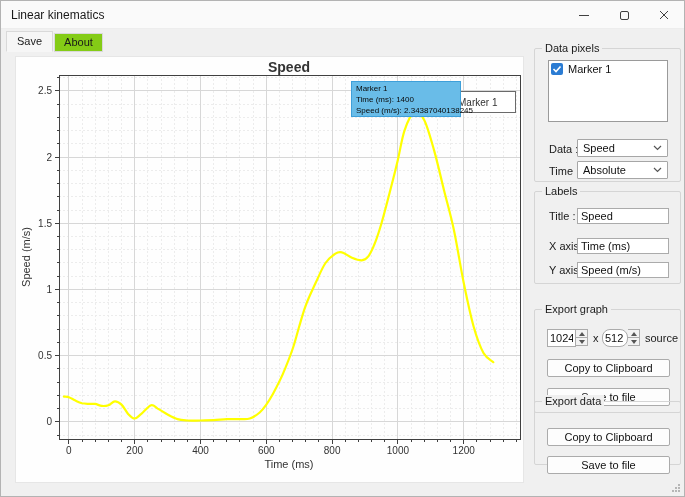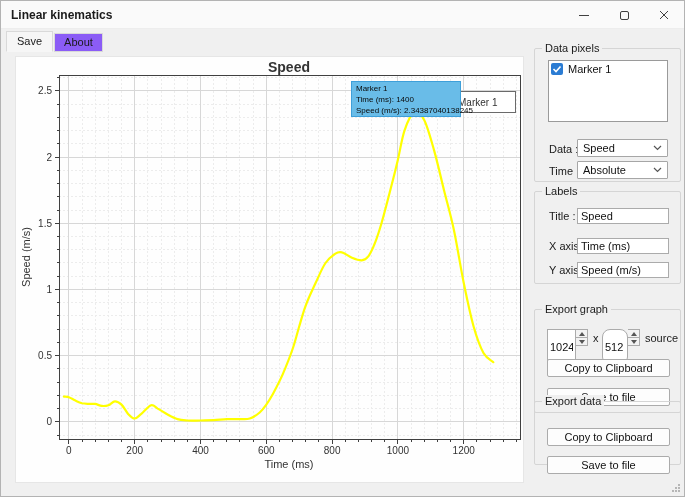--- a/index.html
+++ b/index.html
@@ -8,30 +8,30 @@
   #window {
     position:relative; width:685px; height:497px;
     background:#f0f0f0; border:1px solid #b3b3b3;
   }
   
   #titlebar {
     position:absolute; top:0; left:0; width:100%; height:28px;
     background:#fafafa; border-bottom:1px solid #ededed;
     display:flex; align-items:center;
   }
-  #title-text { font-size:12px; color:#1a1a1a; padding-left:10px;font-weight:bold; }
+  #title-text { font-size:12px; color:#1a1a1a; padding-left:10px; }
   #caption-buttons { position:absolute; right:0; top:0; height:28px; display:flex; }
   .winbtn { width:40px; height:28px; display:flex; align-items:center; justify-content:center; }
   .glyph-min { width:10px; height:1px; background:#404040; }
   .glyph-max { width:9px; height:9px; border:1px solid #404040; border-radius:2px; }
   
   #tabstrip { position:absolute; top:30px; left:5px; display:flex; align-items:flex-end; }
   .tab { font-size:11px; color:#1a1a1a; border:1px solid #d9d9d9; padding:2px 9px 3px 9px; }
   .tab.active { background:#f6f6f6; border-bottom-color:#f6f6f6; padding:3px 10px 4px 10px; }
-  .tab.inactive { background:#8b5cf6; margin-left:1px; }
+  .tab.inactive { background:#84cc16; margin-left:1px; }
   
   #chart-panel {
     position:absolute; left:14px; top:55px; width:509px; height:427px;
     background:#fefefe; border:1px solid #e6e6e6;
   }
   #chart-svg text { fill:#333; }
   .minor-grid line { stroke:#ececec; stroke-dasharray:2 2; shape-rendering:crispEdges; }
   .major-grid line { stroke:#d7d7d7; shape-rendering:crispEdges; }
   .ticks line { stroke:#404040; shape-rendering:crispEdges; }
   .tick-labels text { font-size:10px; }
@@ -83,21 +83,21 @@
   }
   .btn {
     position:absolute; left:12px; width:123px; height:18px;
     background:#fdfdfd; border:1px solid #ababab; border-radius:2px;
     font-size:11px; color:#111; text-align:center; line-height:16px;
     font-family:"Liberation Sans","DejaVu Sans",sans-serif;
   }
   .spinner { position:absolute; display:flex; height:17px; }
   .spin-value {
     width:29px; height:17px; background:#fff; border:1px solid #ababab;
-    font-size:11px; padding:17px 2px; color:#111;
+    font-size:11px; padding:8px 2px; color:#111;
     font-family:"Liberation Sans","DejaVu Sans",sans-serif;
   }
   .spin-btns { width:12px; height:17px; display:flex; flex-direction:column; }
   .spin-btn {
     flex:1; background:#f2f2f2; border:1px solid #ababab; border-left:none;
     display:flex; align-items:center; justify-content:center;
   }
   .spin-btn + .spin-btn { border-top:none; }
   .arr-up { width:0; height:0; border-left:3px solid transparent; border-right:3px solid transparent; border-bottom:4px solid #555; }
   .arr-dn { width:0; height:0; border-left:3px solid transparent; border-right:3px solid transparent; border-top:4px solid #555; }

